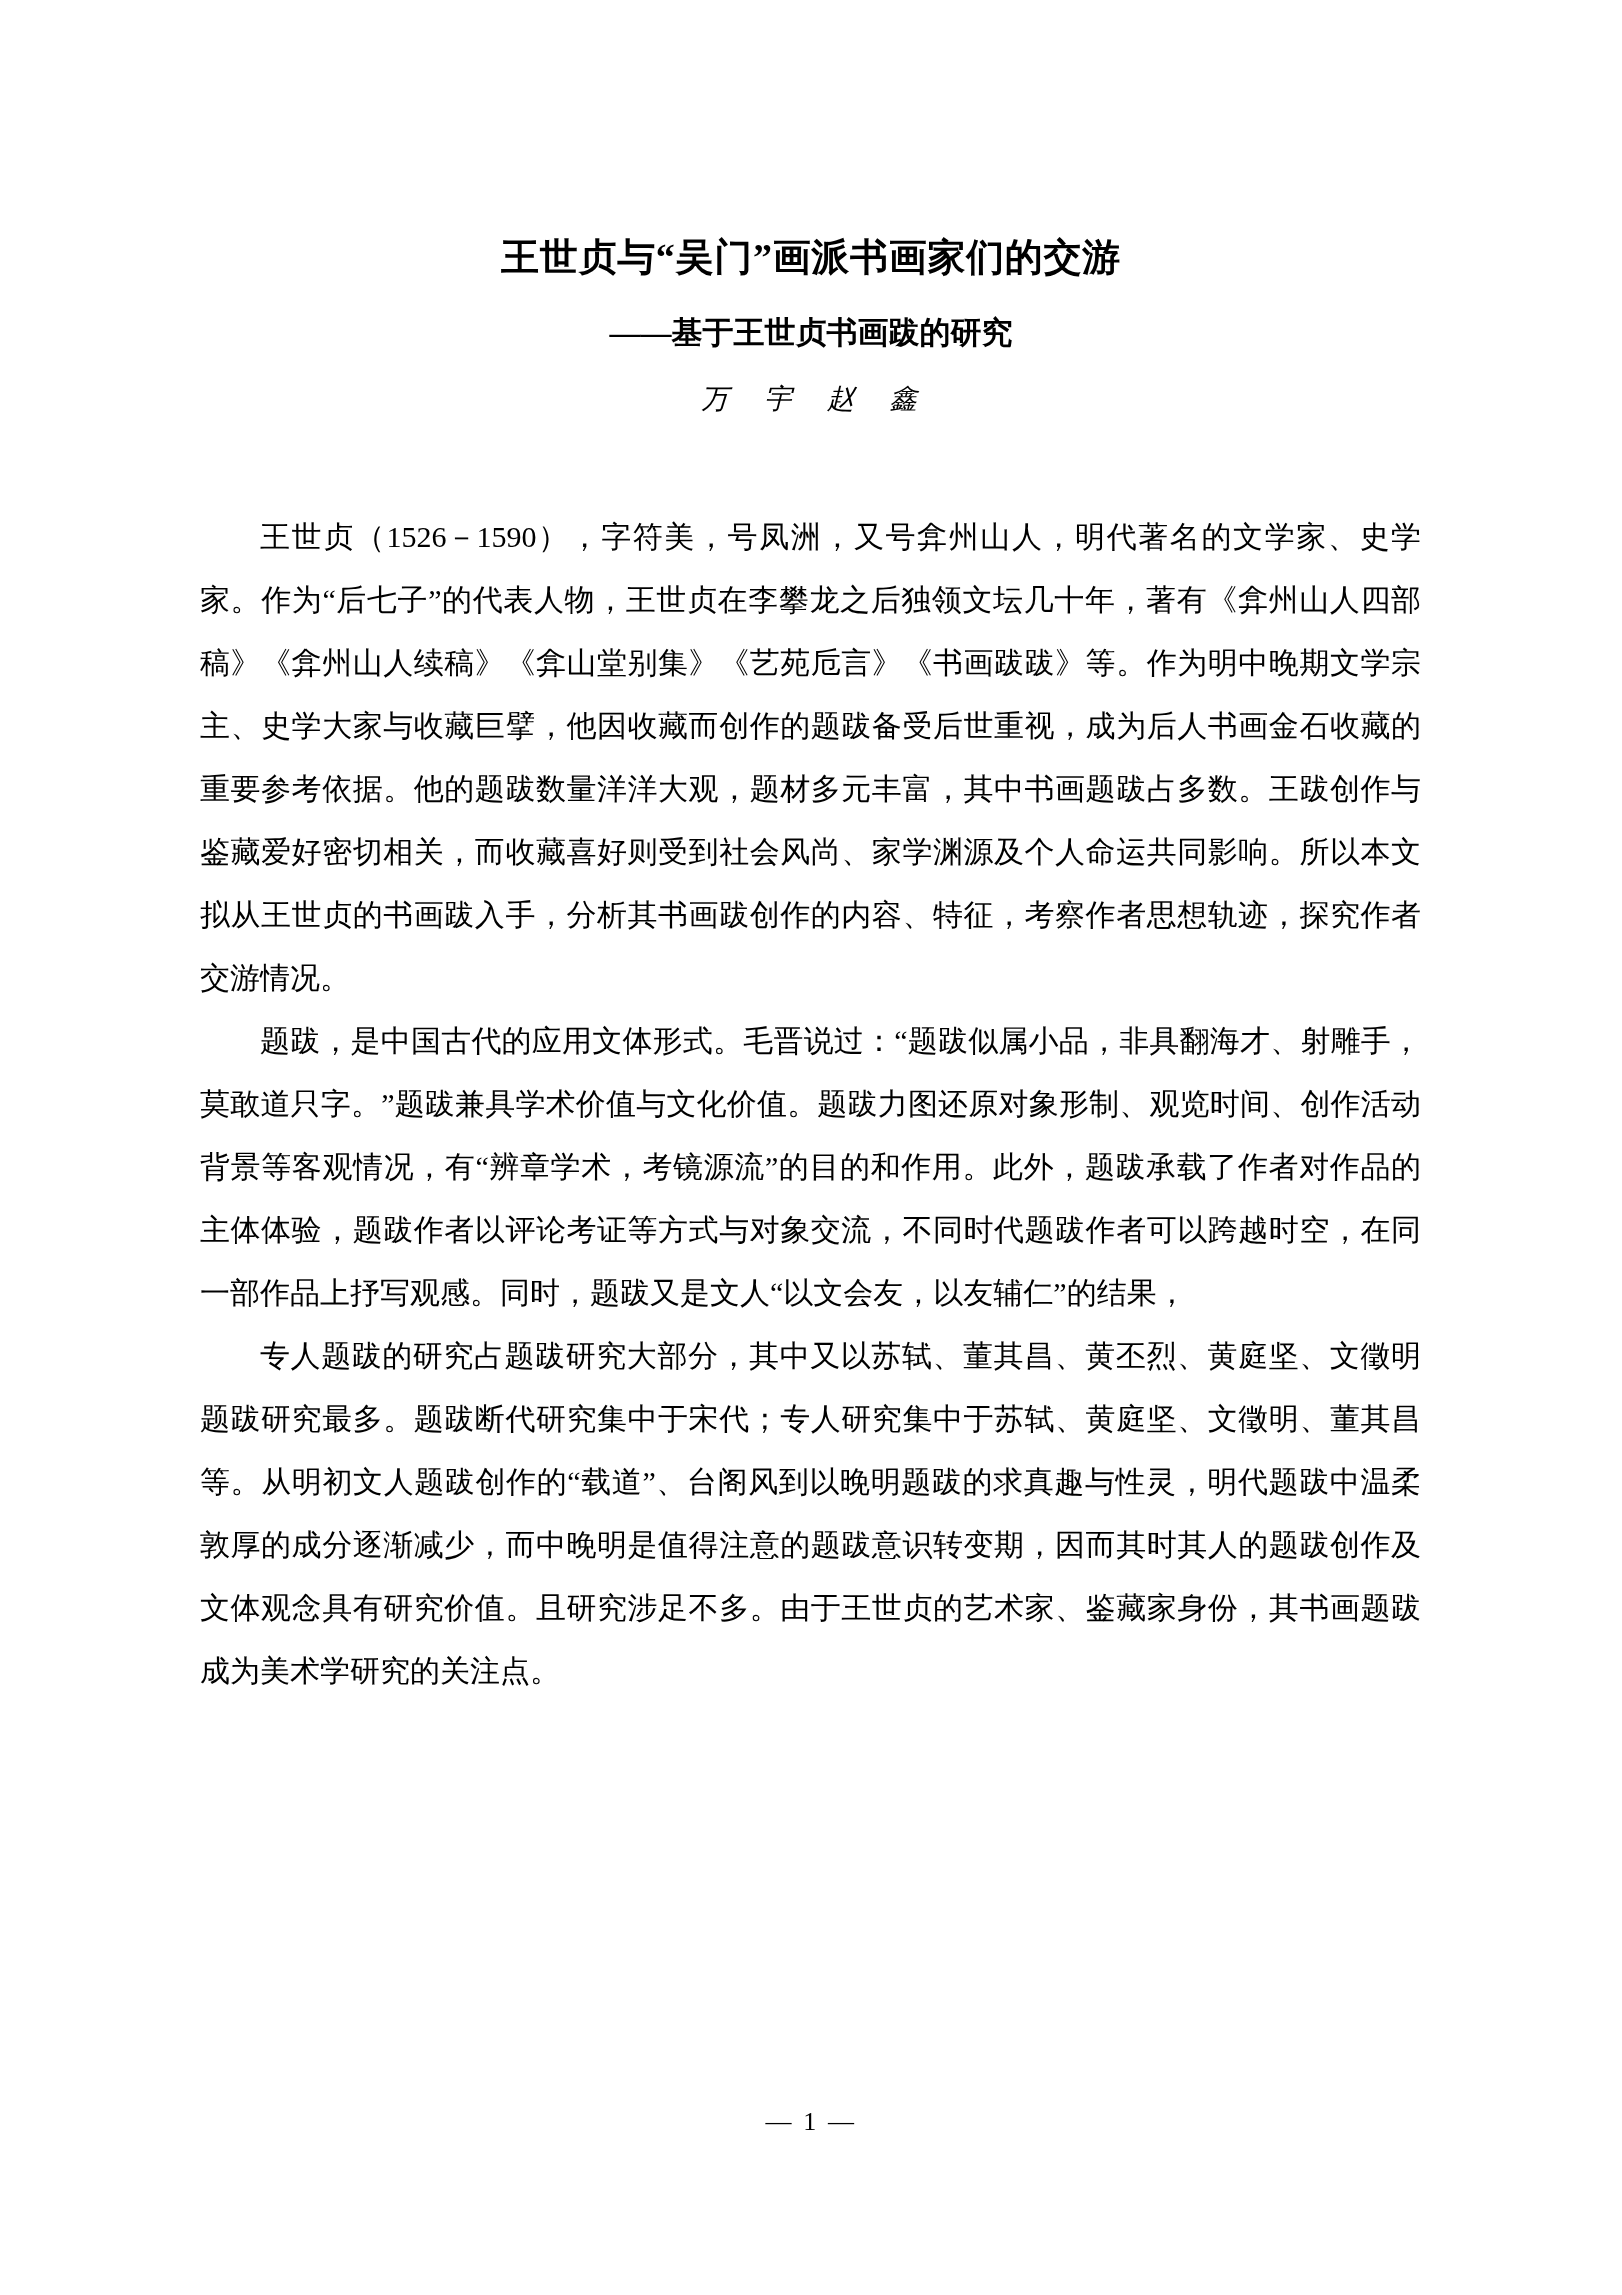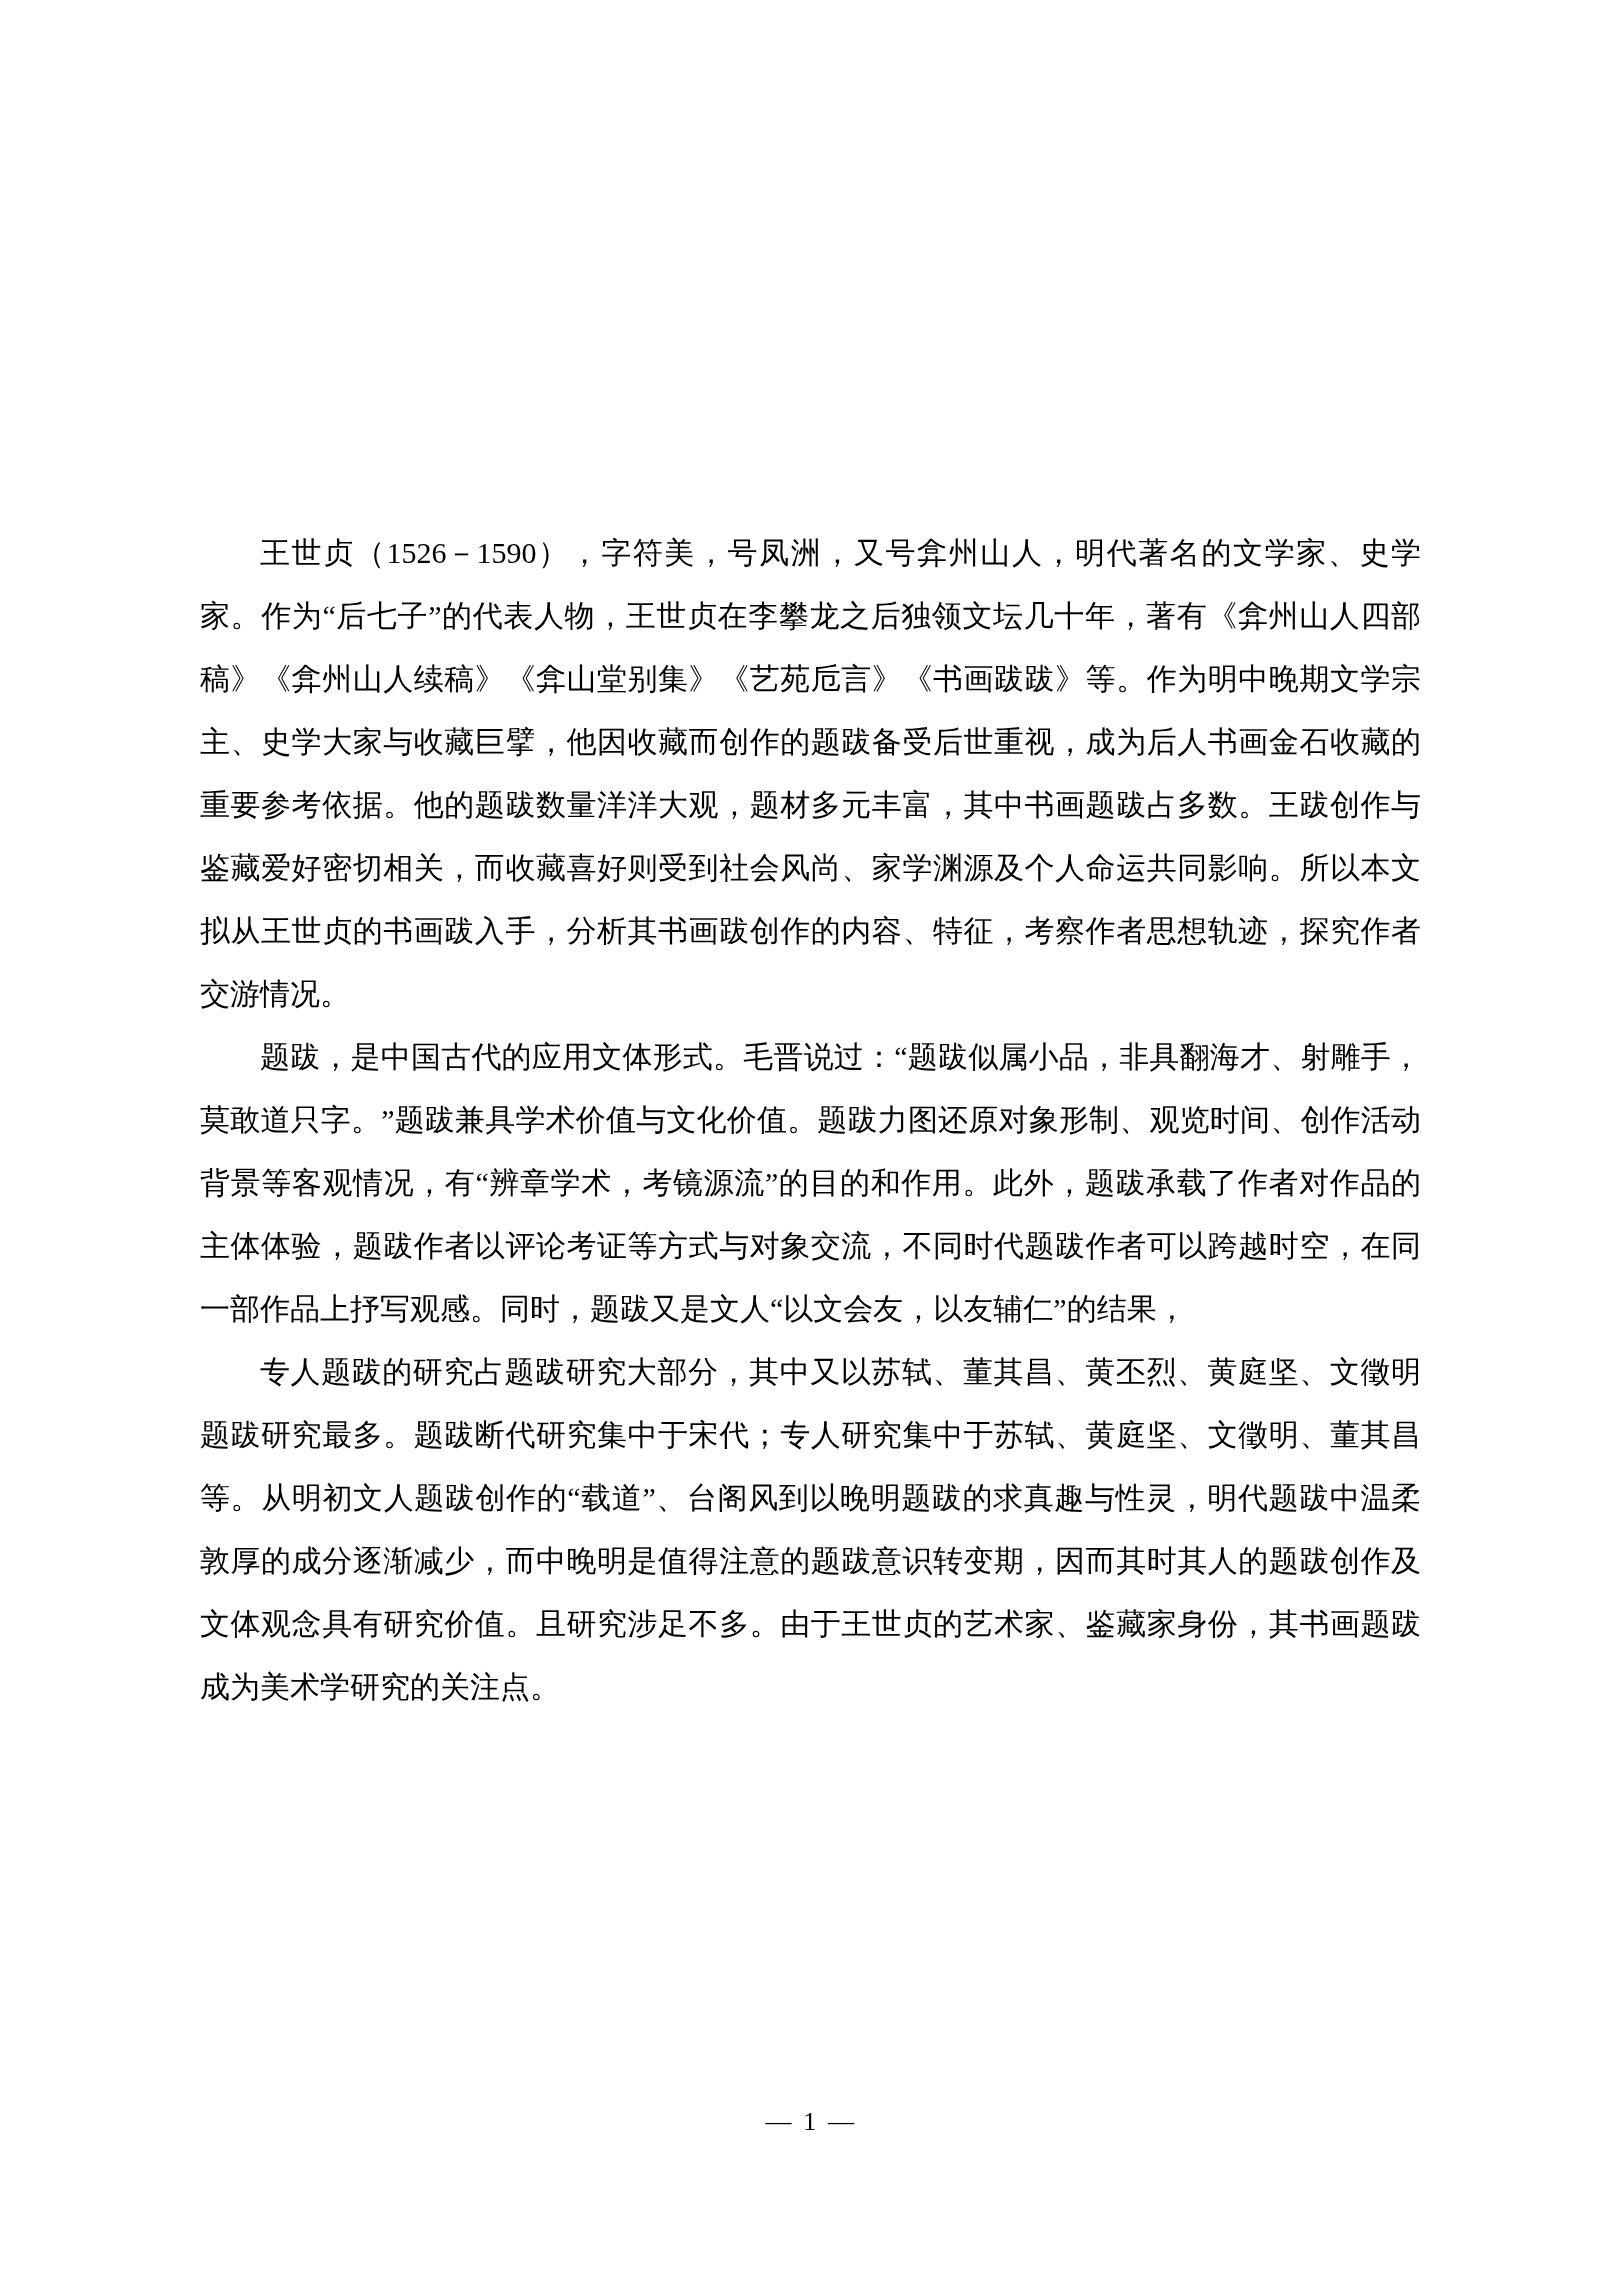--- a/index.html
+++ b/index.html
@@ -38,21 +38,21 @@
   .paper-authors {
     margin-top: 31px;
     font-size: 27.5px;
     line-height: 33px;
     font-style: italic;
     letter-spacing: 3.9px;
   }
   .body-text {
     position: absolute;
     left: 200px;
-    top: 521px;
+    top: 505px;
     width: 1221px;
     font-size: 30px;
     line-height: 63px;
     text-align: justify;
   }
   .para {
     margin: 0;
     text-indent: 2em;
   }
   .section-heading {
@@ -74,20 +74,25 @@
     font-size: 26px;
     line-height: 31px;
     letter-spacing: 2.6px;
   }
 </style>
 </head>
 <body>
 
 <div class="page">
 
+  <div class="title-block">
+    <div class="paper-title">王世贞与“吴门”画派书画家们的交游</div>
+    <div class="paper-subtitle">——基于王世贞书画跋的研究</div>
+    <div class="paper-authors">万　宇　赵　鑫</div>
+  </div>
 
   <div class="body-text">
     <p class="para">王世贞（1526－1590），字符美，号凤洲，又号弇州山人，明代著名的文学家、史学家。作为“后七子”的代表人物，王世贞在李攀龙之后独领文坛几十年，著有《弇州山人四部稿》《弇州山人续稿》《弇山堂别集》《艺苑卮言》《书画跋跋》等。作为明中晚期文学宗主、史学大家与收藏巨擘，他因收藏而创作的题跋备受后世重视，成为后人书画金石收藏的重要参考依据。他的题跋数量洋洋大观，题材多元丰富，其中书画题跋占多数。王跋创作与鉴藏爱好密切相关，而收藏喜好则受到社会风尚、家学渊源及个人命运共同影响。所以本文拟从王世贞的书画跋入手，分析其书画跋创作的内容、特征，考察作者思想轨迹，探究作者交游情况。</p>
     <p class="para">题跋，是中国古代的应用文体形式。毛晋说过：“题跋似属小品，非具翻海才、射雕手，莫敢道只字。”题跋兼具学术价值与文化价值。题跋力图还原对象形制、观览时间、创作活动背景等客观情况，有“辨章学术，考镜源流”的目的和作用。此外，题跋承载了作者对作品的主体体验，题跋作者以评论考证等方式与对象交流，不同时代题跋作者可以跨越时空，在同一部作品上抒写观感。同时，题跋又是文人“以文会友，以友辅仁”的结果，</p>
     <p class="para">专人题跋的研究占题跋研究大部分，其中又以苏轼、董其昌、黄丕烈、黄庭坚、文徵明题跋研究最多。题跋断代研究集中于宋代；专人研究集中于苏轼、黄庭坚、文徵明、董其昌等。从明初文人题跋创作的“载道”、台阁风到以晚明题跋的求真趣与性灵，明代题跋中温柔敦厚的成分逐渐减少，而中晚明是值得注意的题跋意识转变期，因而其时其人的题跋创作及文体观念具有研究价值。且研究涉足不多。由于王世贞的艺术家、鉴藏家身份，其书画题跋成为美术学研究的关注点。</p>
   </div>
 
   <div class="footer">
     <span>— 1 —</span>
   </div>

